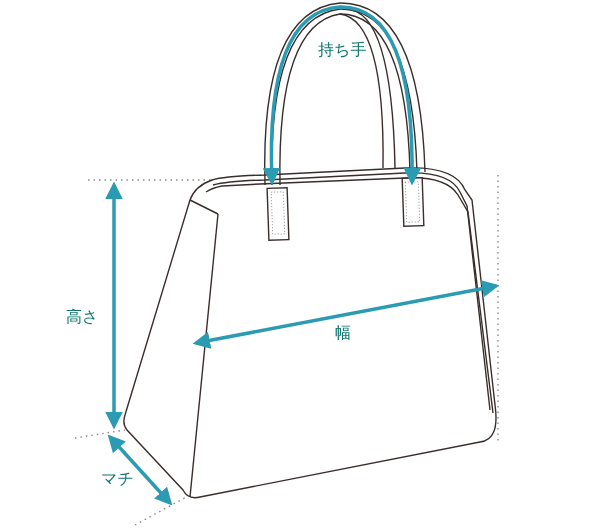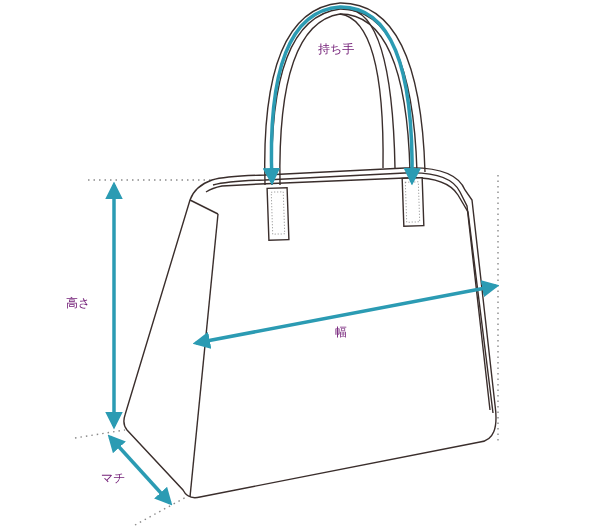--- a/index.html
+++ b/index.html
@@ -1,22 +1,22 @@
 <!DOCTYPE html>
 <html><head>
 <meta charset="utf-8">
 <style>
   html, body { margin: 0; padding: 0; background: #ffffff; }
   body { width: 600px; height: 532px; position: relative; overflow: hidden; }
   #diagram { position: absolute; left: 0; top: 0; width: 600px; height: 532px; }
   .label {
     position: absolute;
-    font-family: Liberation Sans, sans-serif;
-    font-size: 12px;
-    color: #701a75;
+    font-family: Liberation Mono, monospace;
+    font-size: 16px;
+    color: #0f766e;
     line-height: 1;
     white-space: nowrap;
   }
 </style>
 </head>
 <body>
 
 <svg id="diagram" viewBox="0 0 600 532" xmlns="http://www.w3.org/2000/svg">
   <defs>
     <marker id="arrowhead" viewBox="0 0 10 10" refX="8" refY="5" markerWidth="5" markerHeight="5" orient="auto-start-reverse">
@@ -55,15 +55,15 @@
 
   <g stroke="#2b9bb3" stroke-width="3.5" fill="none">
     <path d="M272,182 Q265,12 340,7 Q415,6 412,182" marker-start="url(#arrowhead)" marker-end="url(#arrowhead)"></path>
     <line x1="114" y1="185" x2="114" y2="426" marker-start="url(#arrowhead)" marker-end="url(#arrowhead)"></line>
     <line x1="196" y1="343" x2="496" y2="286" marker-start="url(#arrowhead)" marker-end="url(#arrowhead)"></line>
     <line x1="110" y1="437" x2="170" y2="503" marker-start="url(#arrowhead)" marker-end="url(#arrowhead)"></line>
   </g>
 </svg>
 
 <div class="label" style="left:318px; top:43px;">持ち手</div>
-<div class="label" style="left:66px; top:297px;">高さ</div>
+<div class="label" style="left:66px; top:310px;">高さ</div>
 <div class="label" style="left:335px; top:326px;">幅</div>
 <div class="label" style="left:101px; top:472px;">マチ</div>
 
 </body></html>

